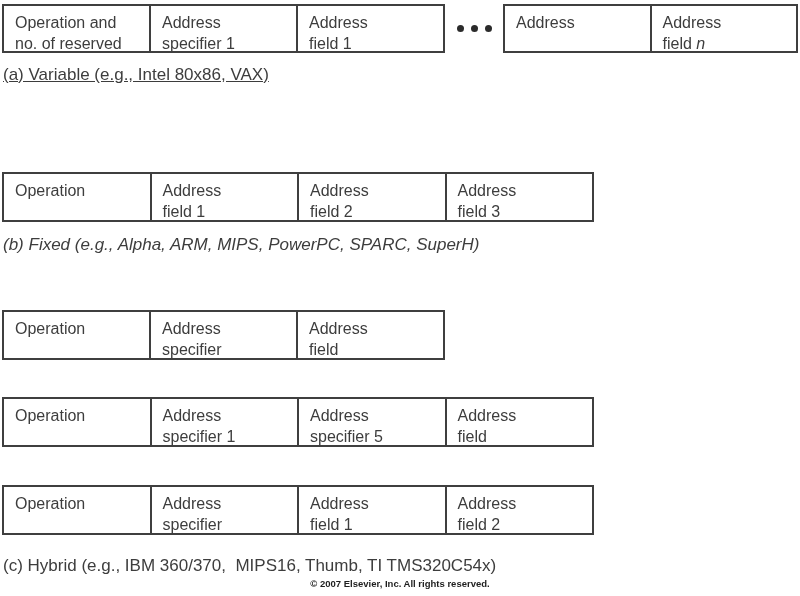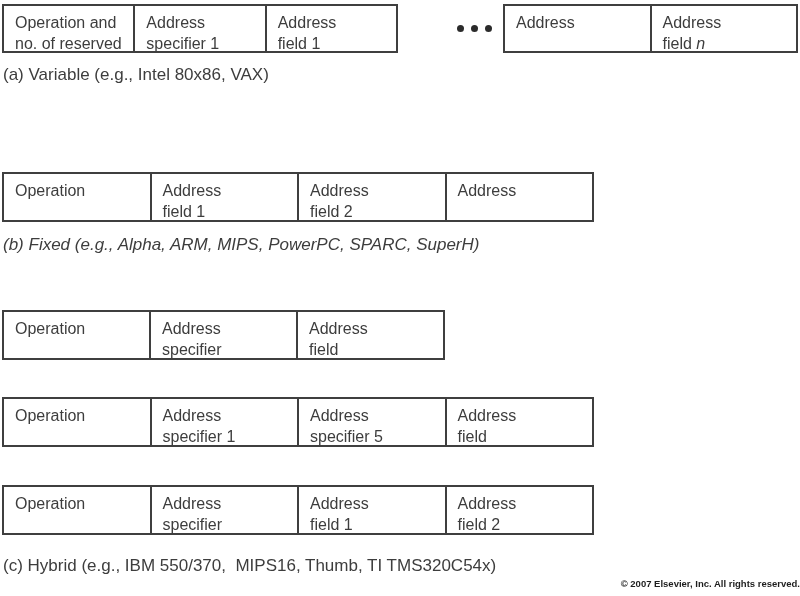--- a/index.html
+++ b/index.html
@@ -50,32 +50,32 @@
     width: 7px;
     height: 7px;
     border-radius: 50%;
     background: #2b2b2b;
   }
   .copyright {
     position: absolute;
     top: 578px;
     left: 0;
     width: 100%;
-    text-align: right;
+    text-align: center;
     font-size: 9.5px;
     font-weight: bold;
     color: #1e1e1e;
   }
 </style>
 </head>
 <body>
 
 <div id="canvas">
 
-  <div class="fmt-box" style="left:2px; top:4px; width:396px; height:49px;">
+  <div class="fmt-box" style="left:2px; top:4px; width:443px; height:49px;">
     <div class="cell">
       <span class="ln">Operation and</span>
       <span class="ln">no. of reserved</span>
     </div>
     <div class="cell">
       <span class="ln">Address</span>
       <span class="ln">specifier 1</span>
     </div>
     <div class="cell">
       <span class="ln">Address</span>
@@ -92,37 +92,38 @@
   <div class="fmt-box" style="left:503px; top:4px; width:295px; height:49px;">
     <div class="cell">
       <span class="ln">Address</span>
     </div>
     <div class="cell">
       <span class="ln">Address</span>
       <span class="ln"><span>field </span><i>n</i></span>
     </div>
   </div>
 
-  <div class="caption" style="top:64px;">(a) Variable (e.g., Intel 80x86, VAX)</div>
+  <div class="caption" style="top:64px;text-decoration:underline;">(a) Variable (e.g., Intel 80x86, VAX)</div>
 
   <div class="fmt-box" style="left:2px; top:172px; width:592px; height:50px;">
     <div class="cell">
       <span class="ln">Operation</span>
       <span class="ln"></span>
     </div>
     <div class="cell">
       <span class="ln">Address</span>
       <span class="ln">field 1</span>
     </div>
     <div class="cell">
       <span class="ln">Address</span>
       <span class="ln">field 2</span>
     </div>
     <div class="cell">
       <span class="ln">Address</span>
+      <span class="ln">field 3</span>
     </div>
   </div>
 
   <div class="caption" style="top:234px;font-style:italic;">(b) Fixed (e.g., Alpha, ARM, MIPS, PowerPC, SPARC, SuperH)</div>
 
   <div class="fmt-box" style="left:2px; top:310px; width:443px; height:50px;">
     <div class="cell">
       <span class="ln">Operation</span>
       <span class="ln"></span>
     </div>
@@ -167,17 +168,17 @@
     <div class="cell">
       <span class="ln">Address</span>
       <span class="ln">field 1</span>
     </div>
     <div class="cell">
       <span class="ln">Address</span>
       <span class="ln">field 2</span>
     </div>
   </div>
 
-  <div class="caption" style="top:555px;">(c) Hybrid (e.g., IBM 550/370,  MIPS16, Thumb, TI TMS320C54x)</div>
+  <div class="caption" style="top:555px;">(c) Hybrid (e.g., IBM 360/370,  MIPS16, Thumb, TI TMS320C54x)</div>
 
   <div class="copyright">© 2007 Elsevier, Inc. All rights reserved.</div>
 
 </div>
 
 </body></html>

